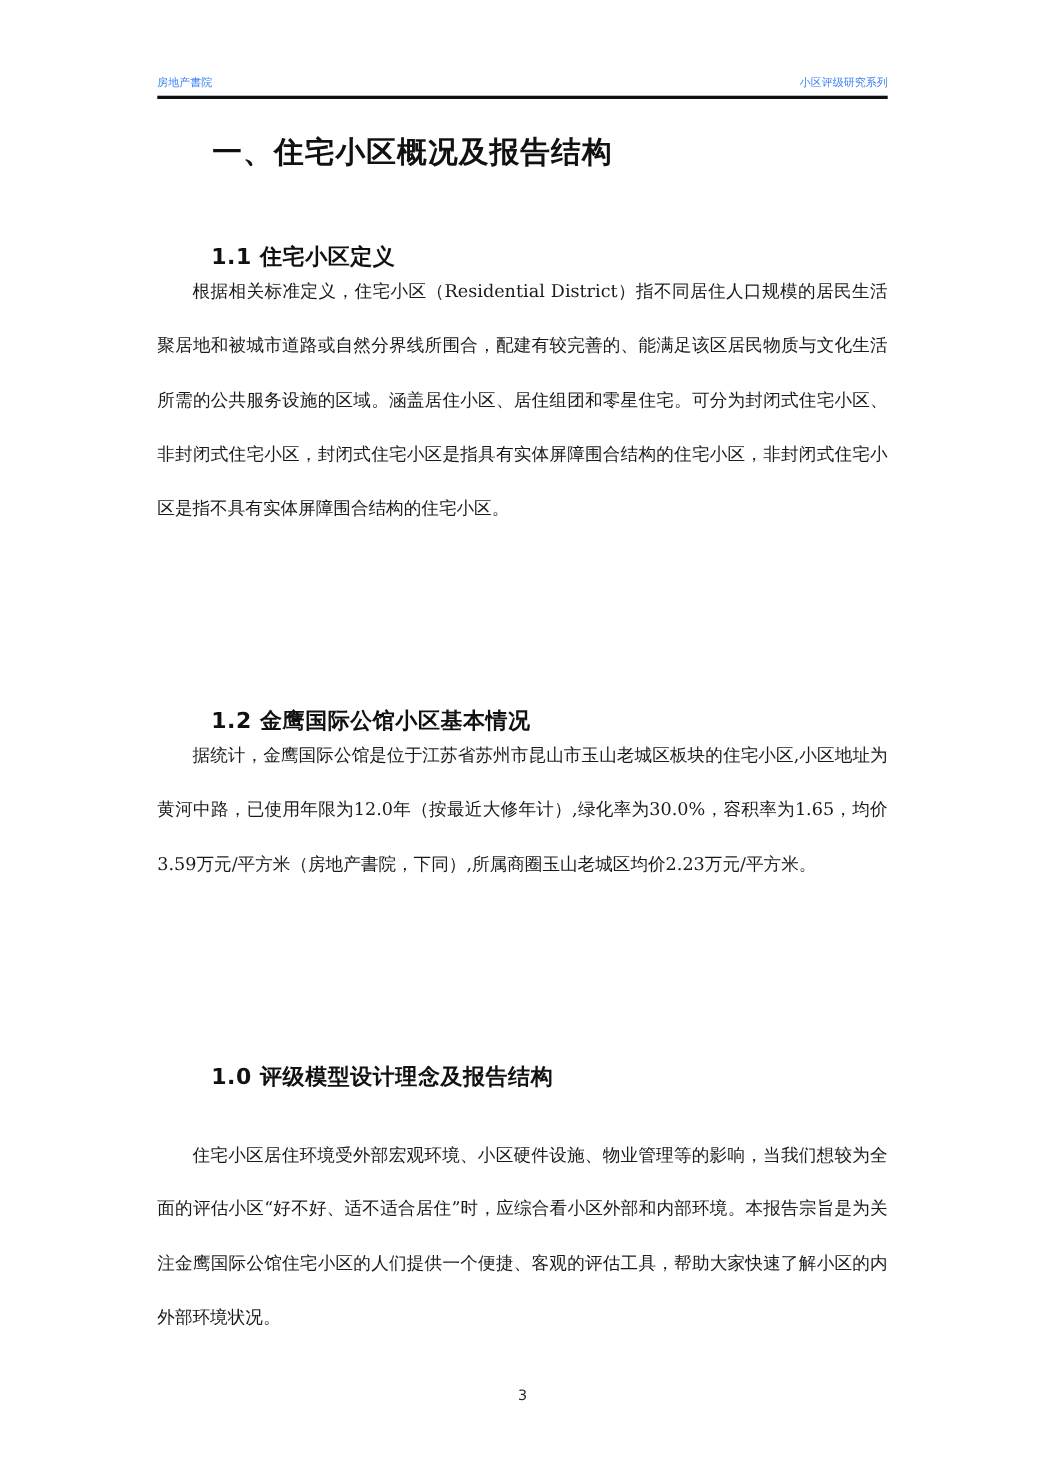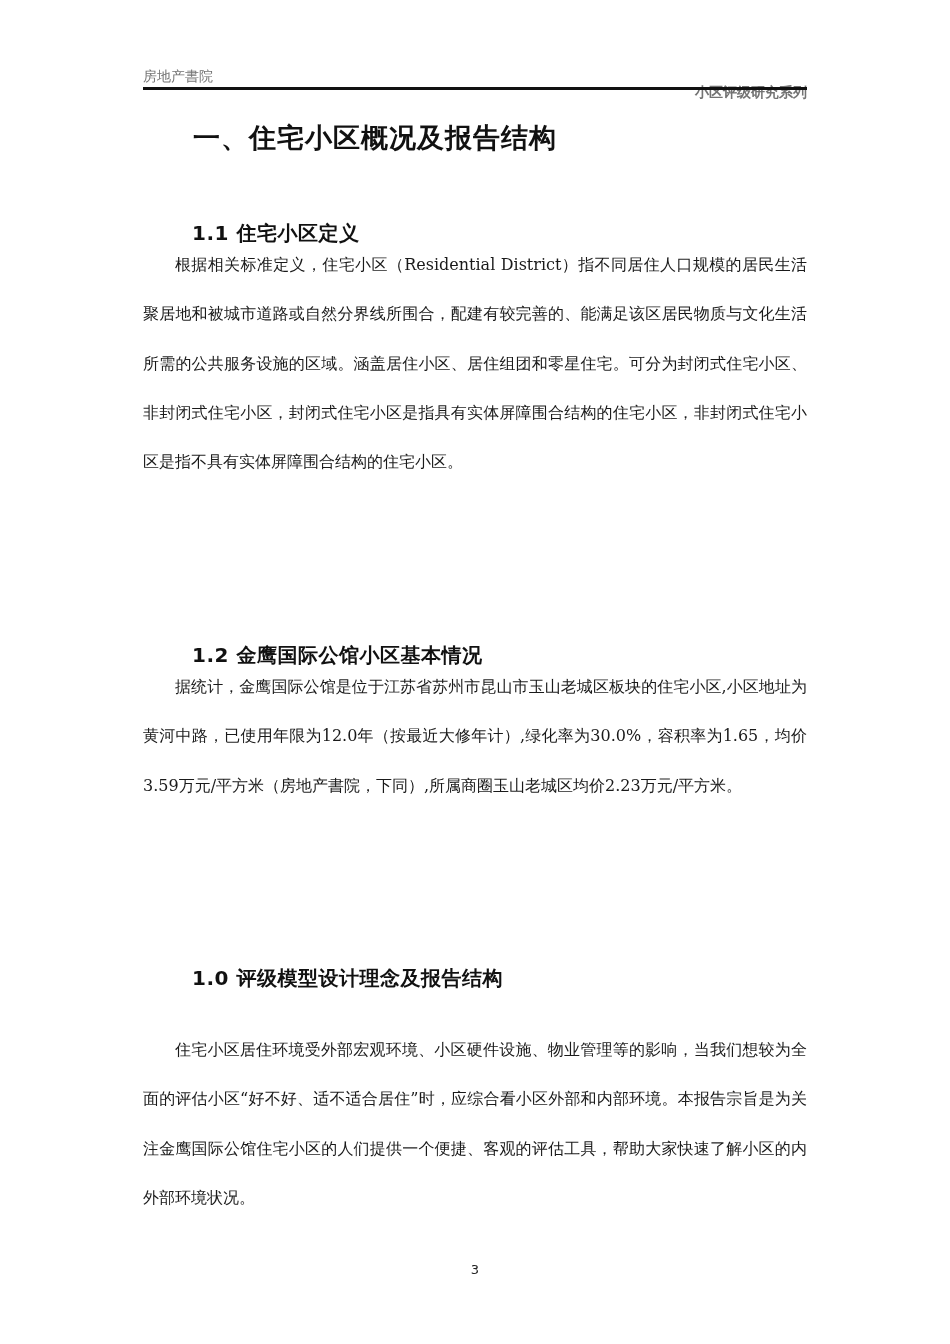--- a/index.html
+++ b/index.html
@@ -1,21 +1,21 @@
 <!DOCTYPE html>
 <html><head>
   <meta charset="utf-8">
   <style>
     html, body { margin: 0; padding: 0; background: #ffffff; }
     body { width: 950px; height: 1344px; position: relative; overflow: hidden;
            font-family: "DejaVu Serif", "Liberation Serif", serif; color: #111; }
     .header { position: absolute; left: 143px; top: 66px; width: 664px; height: 22px;
-              font-family: "DejaVu Sans", "Liberation Sans", sans-serif; font-size: 14px; color: #737373; }
+              font-family: "DejaVu Sans", "Liberation Sans", sans-serif; font-size: 10px; color: #3b82f6; }
     .header .left { position: absolute; left: 0; top: 2px; }
-    .header .right { position: absolute; right: 0; top: 18px; font-weight: bold; }
+    .header .right { position: absolute; right: 0; top: 2px; }
     .header-rule { position: absolute; left: 143px; top: 87px; width: 664px; height: 3px; background: #111; }
     .h1 { position: absolute; left: 193px; top: 120px; font-size: 27px; font-weight: bold;
           font-family: "DejaVu Sans", "Liberation Sans", sans-serif; letter-spacing: 1px; }
     .h2 { position: absolute; left: 192px; font-size: 20px; font-weight: bold;
           font-family: "DejaVu Sans", "Liberation Sans", sans-serif; letter-spacing: 0.5px; margin-top: 32px; }
     .para { position: absolute; left: 143px; width: 664px; font-size: 16px; line-height: 49.3px;
             text-align: justify; text-indent: 2em; color: #1a1a1a; }
     .page-num { position: absolute; left: 0; width: 950px; top: 1262px; text-align: center;
                 font-family: "DejaVu Sans", "Liberation Sans", sans-serif; font-size: 13px; color: #222; }
   </style>

